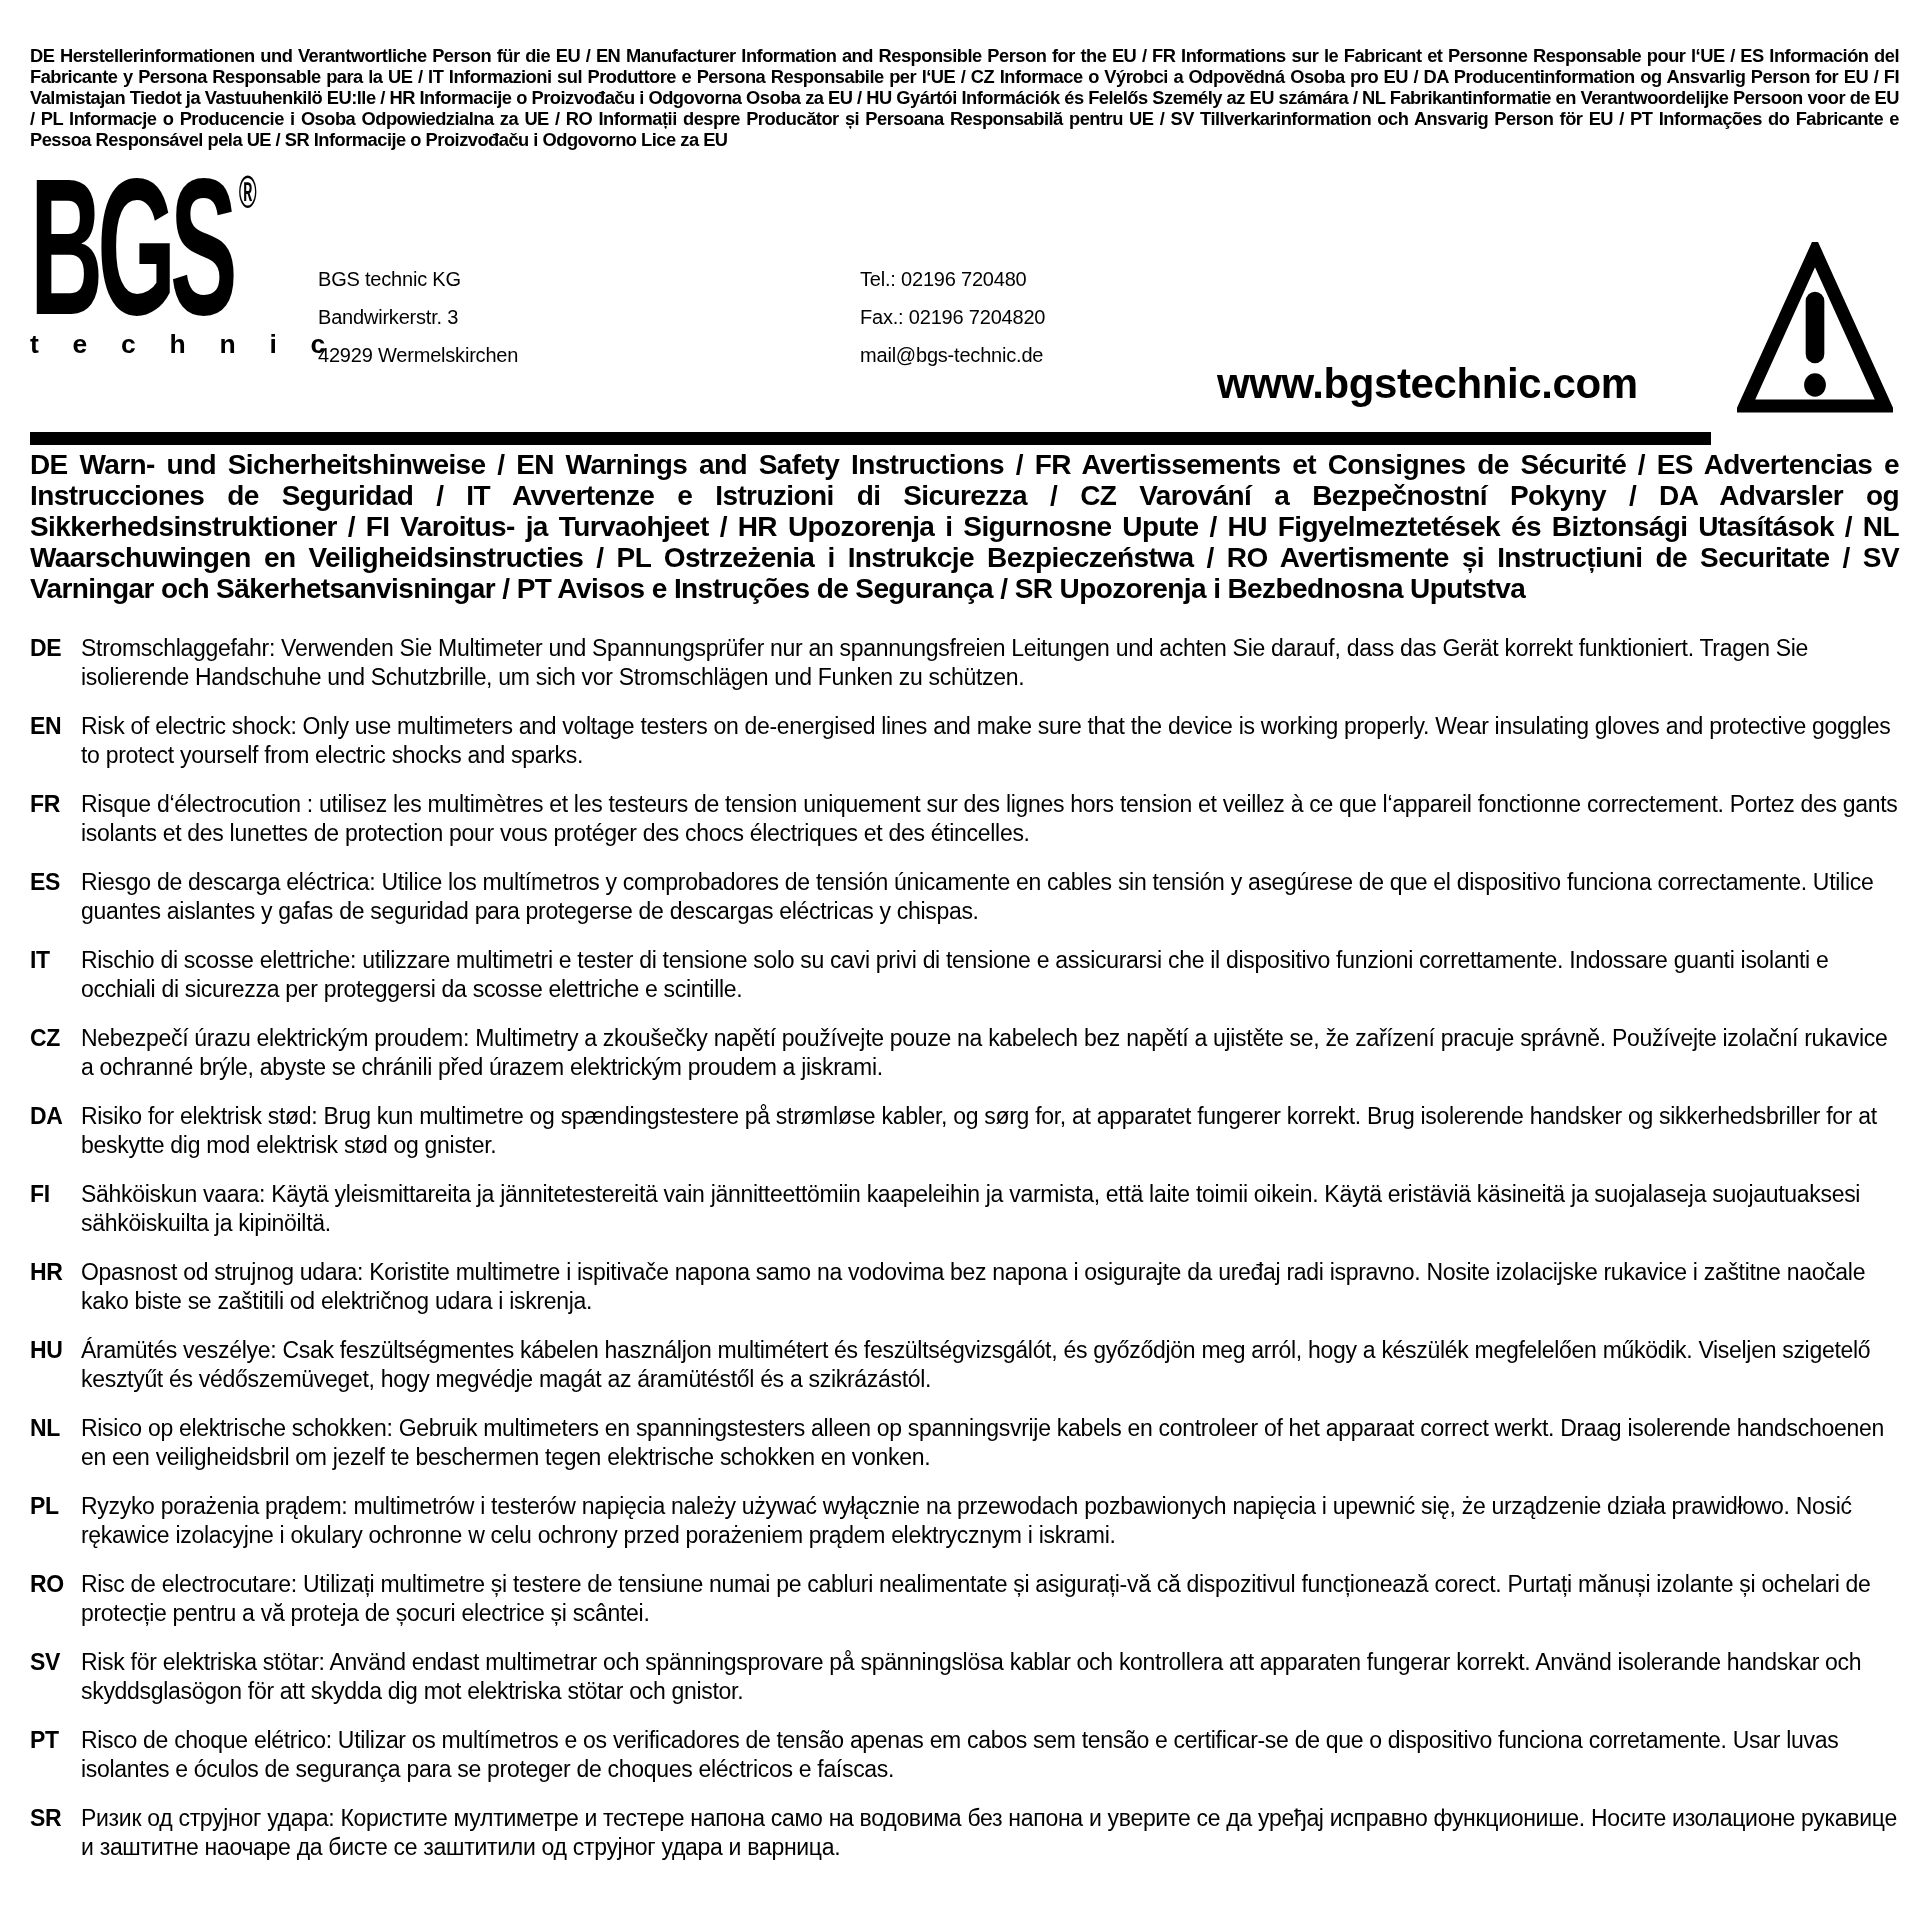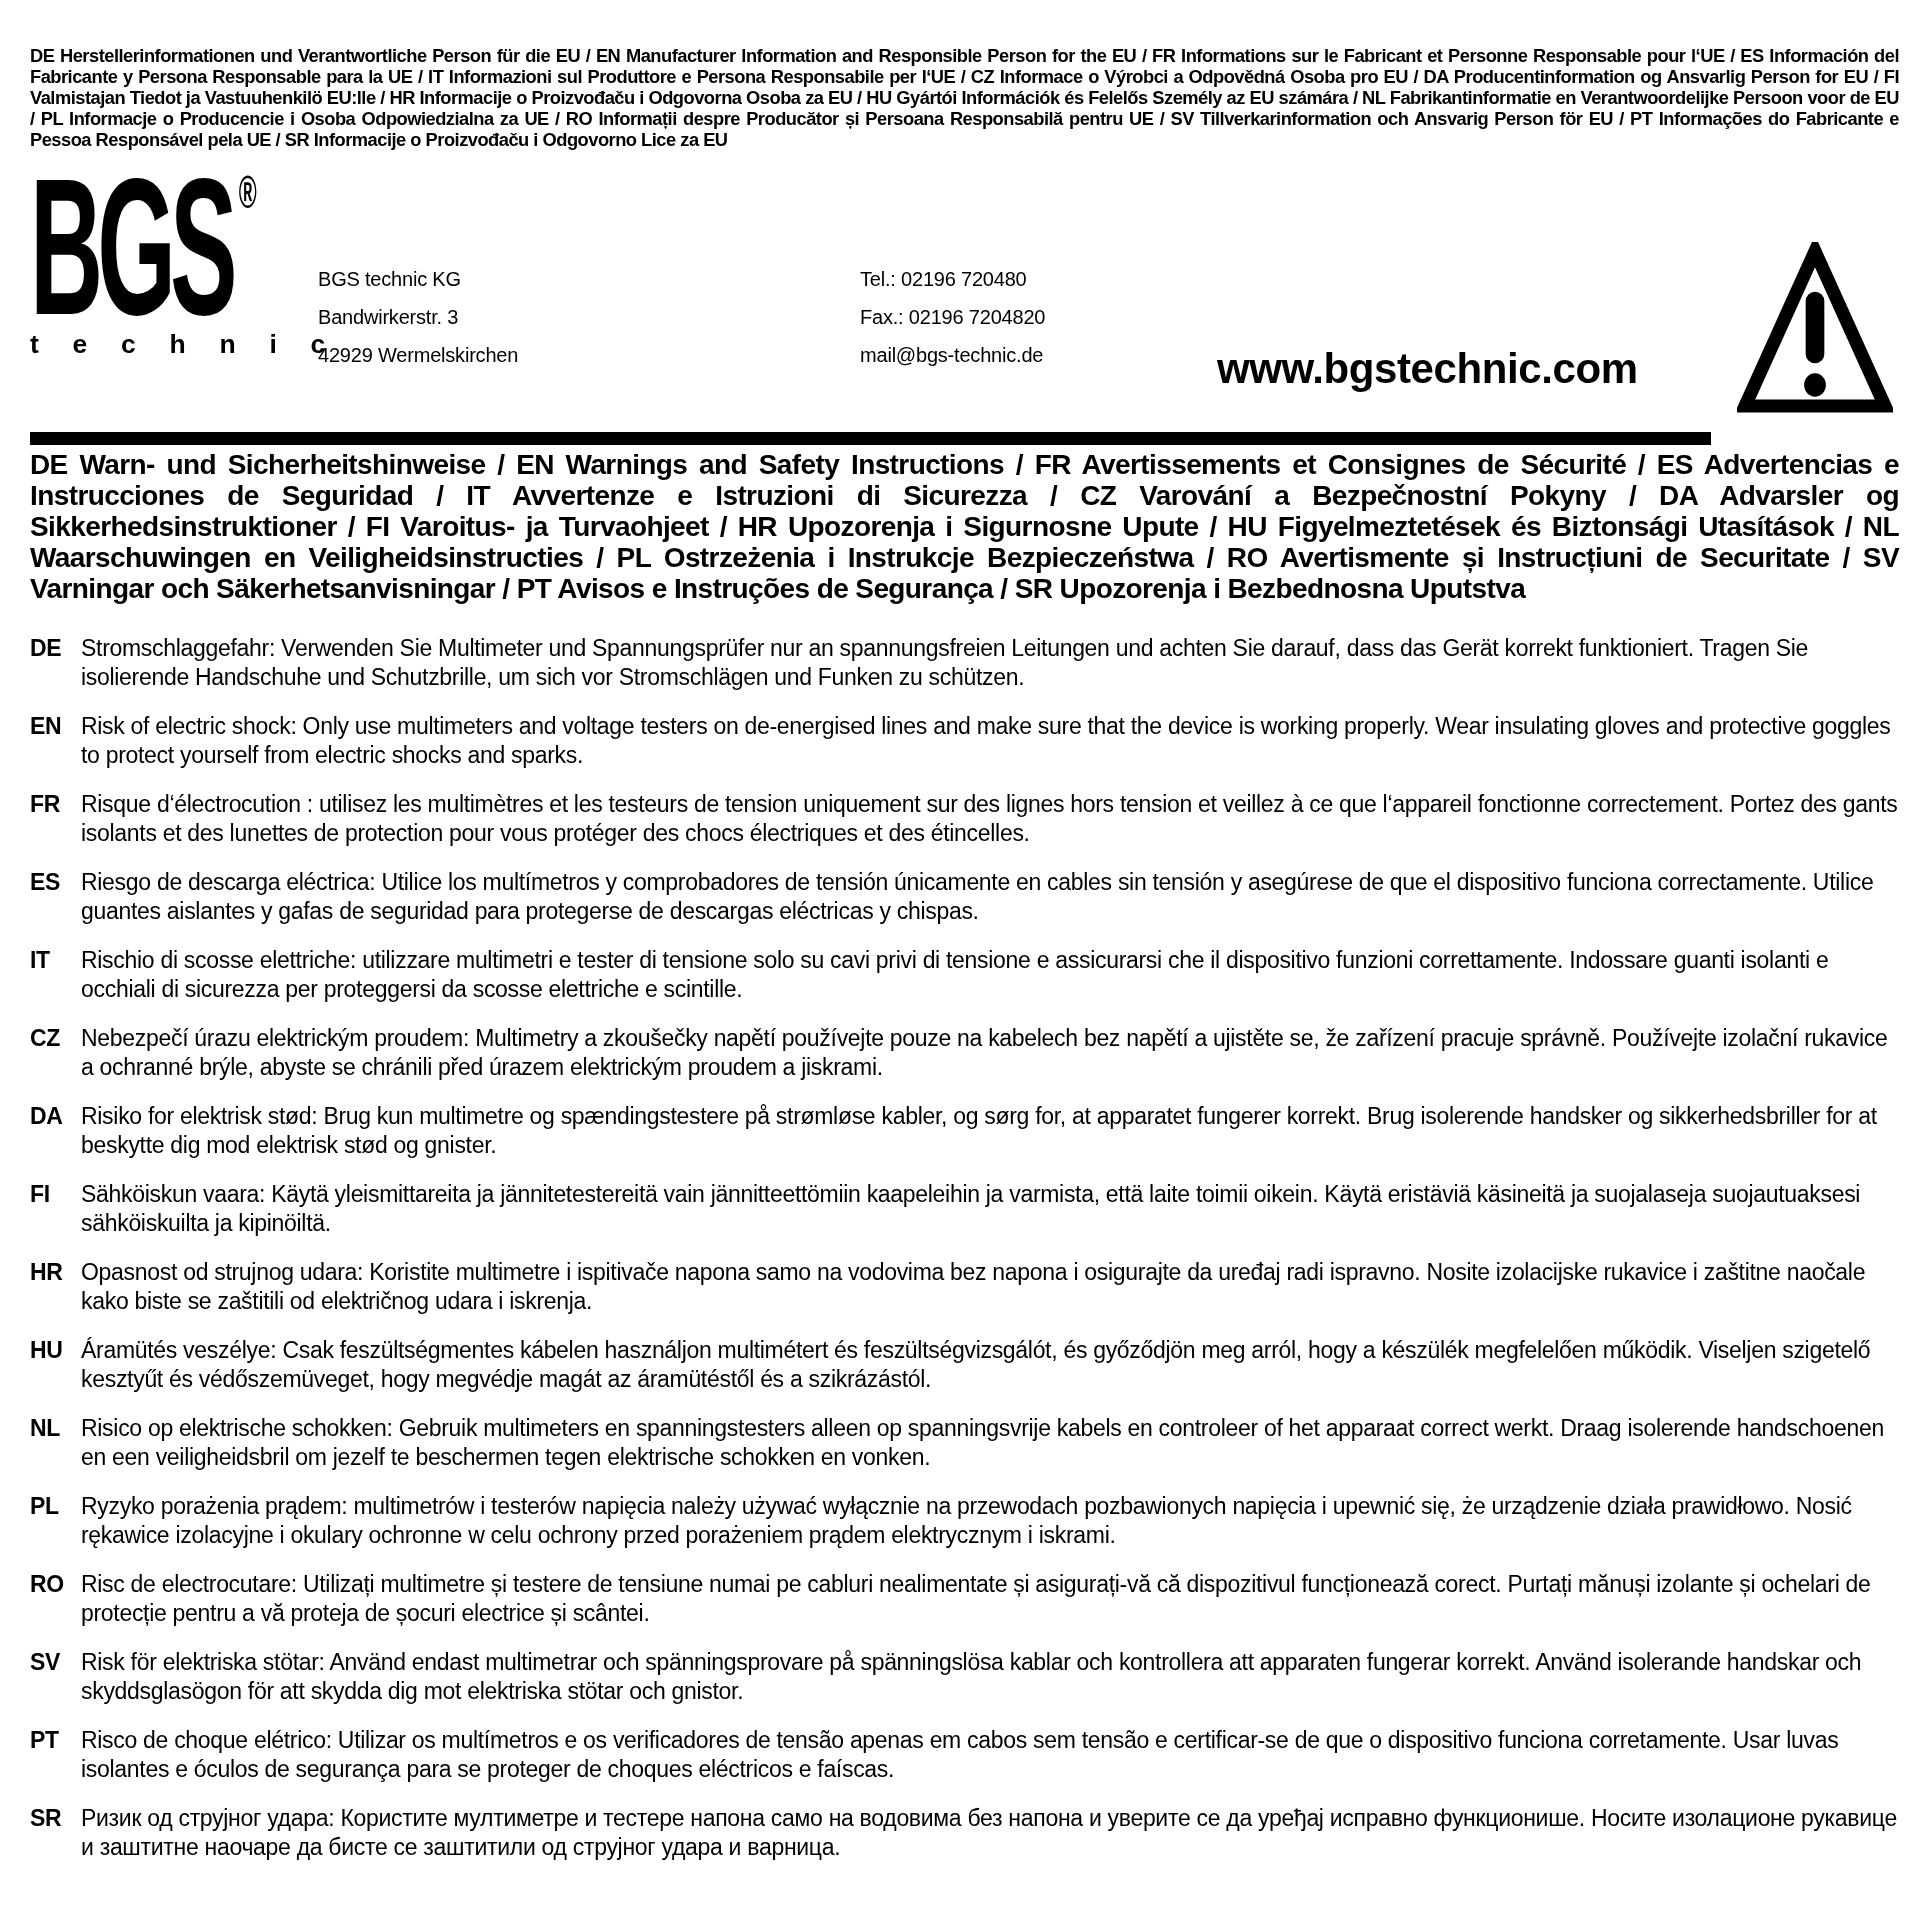--- a/index.html
+++ b/index.html
@@ -26,21 +26,21 @@
   .logo { position: absolute; left: 0; top: 0; width: 222px; }
   .logo-row { display: flex; align-items: flex-start; transform: scaleX(0.52); transform-origin: left top; white-space: nowrap; }
   .logo-bgs { font-size: 195px; font-weight: bold; line-height: 156px; letter-spacing: -11.7px; }
   .logo-reg { font-size: 47px; font-weight: bold; line-height: 47px; margin-left: 14px; }
   .logo-sub { font-size: 26.5px; font-weight: bold; letter-spacing: 13.2px; margin-top: 4.7px; white-space: nowrap; }
 
   .address, .contact { position: absolute; top: 92px; font-size: 20px; line-height: 38px; letter-spacing: -0.2px; margin-left: 48px; }
   .address { left: 240px; }
   .contact { left: 782px; }
 
-  .website { position: absolute; left: 1187px; top: 177px; font-size: 42px; font-weight: bold; letter-spacing: -0.4px; }
+  .website { position: absolute; left: 1187px; top: 192px; font-size: 42px; font-weight: bold; letter-spacing: -0.4px; }
 
   .warning-triangle { position: absolute; right: 6.2px; top: 74px; }
 
   .rule { height: 12.5px; background: #000; width: 1681px; margin-top: 3.1px; }
 
   
   .title2 {
     font-weight: bold;
     font-size: 28px;
     line-height: 31px;

